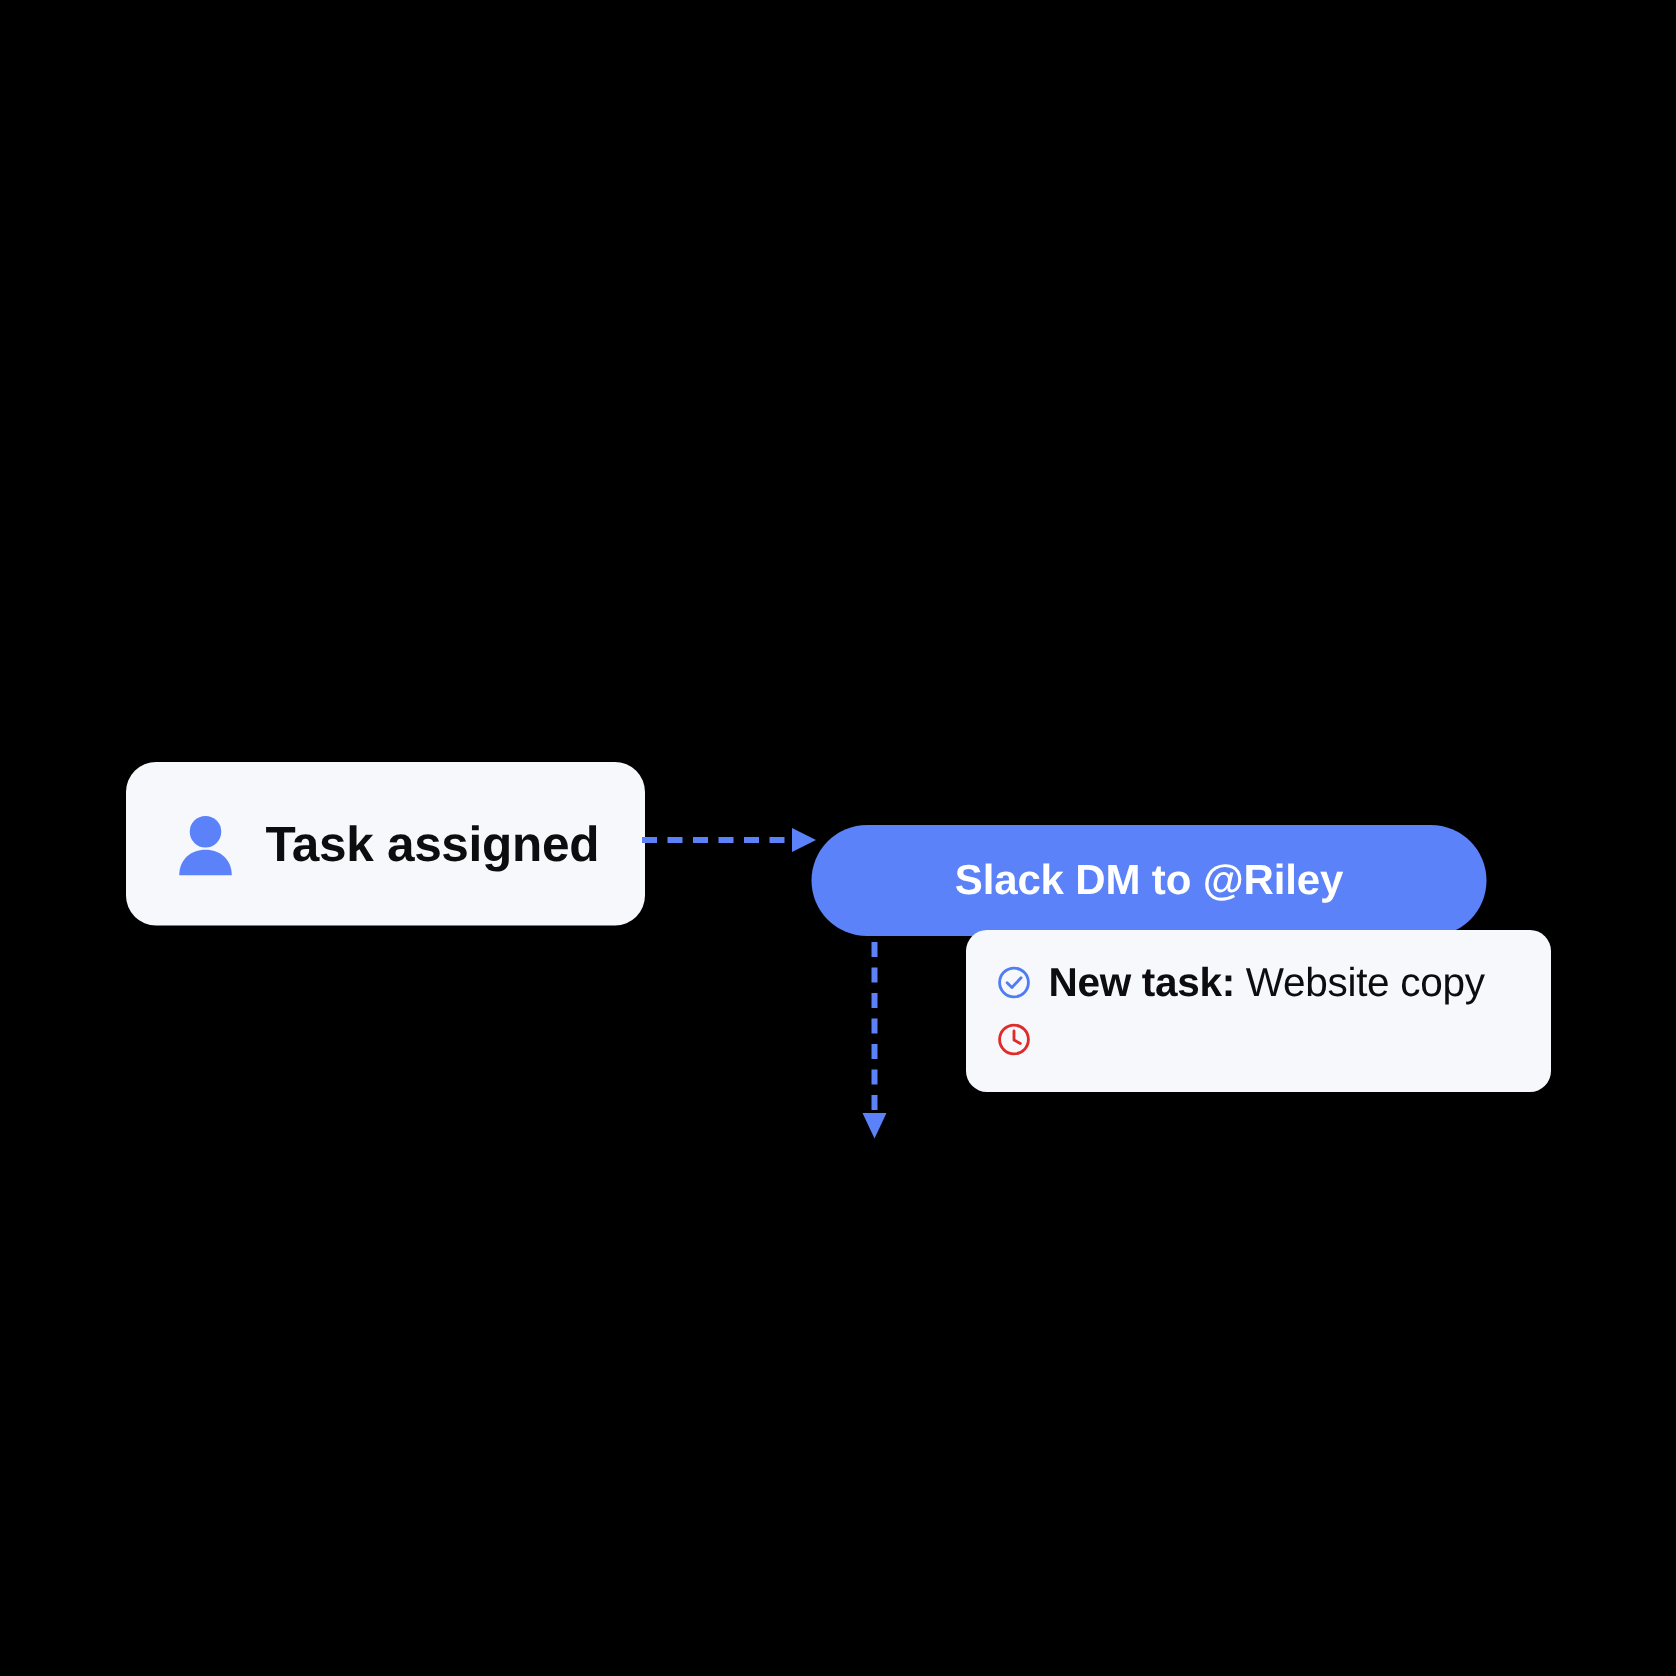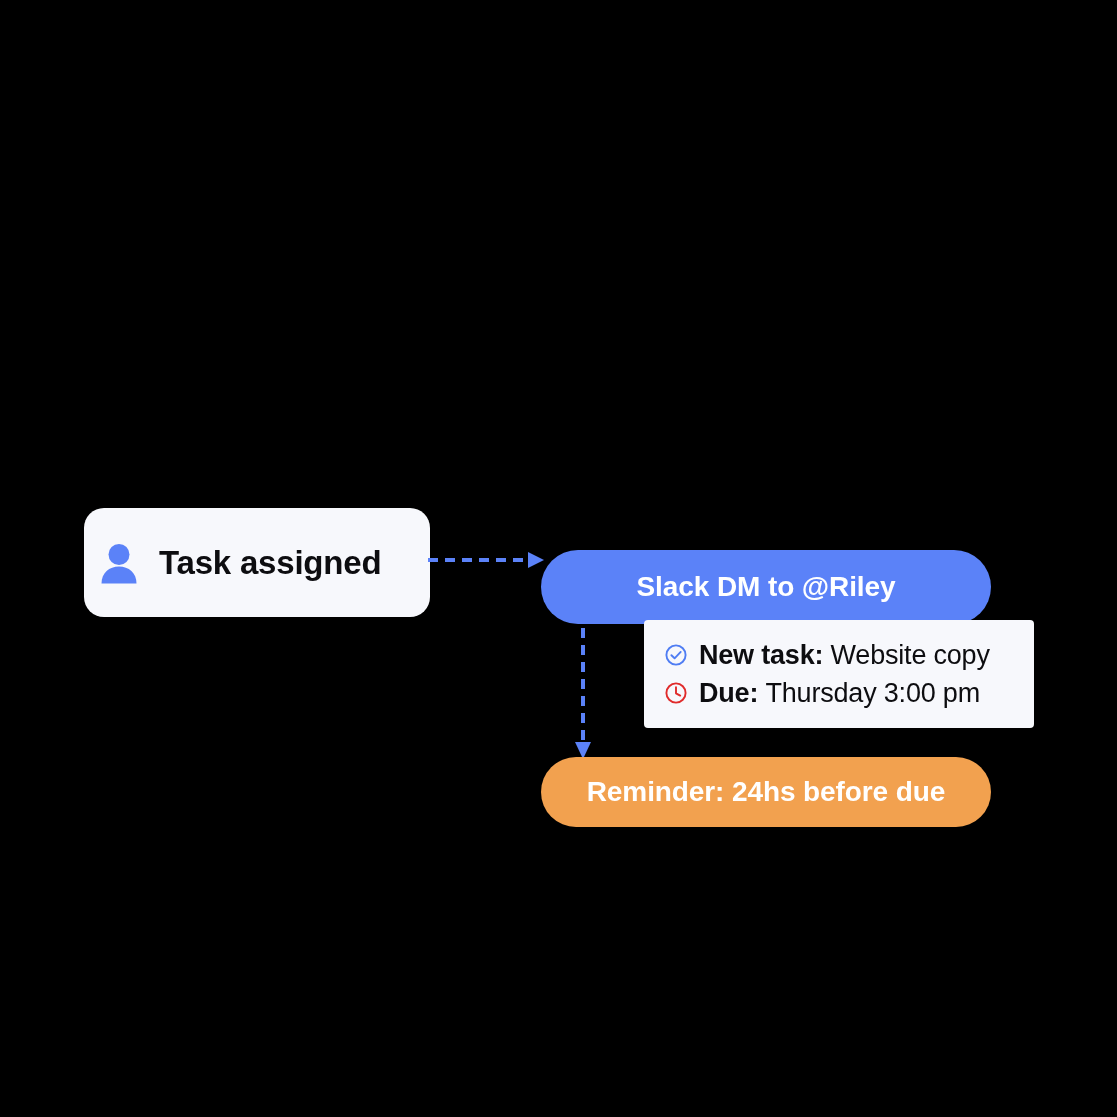--- a/index.html
+++ b/index.html
@@ -27,21 +27,21 @@
   .trigger-card {
     position: absolute;
     left: 84px;
     top: 508px;
     width: 346px;
     height: 109px;
     background: #f7f8fc;
     border-radius: 20px;
     display: flex;
     align-items: center;
-    padding-left: 13px;
+    padding-left: 31px;
     box-sizing: border-box;
   }
   .person-icon {
     width: 44px;
     height: 44px;
     flex: 0 0 44px;
     position: relative;
     margin-right: 18px;
   }
   .trigger-label {
@@ -85,21 +85,21 @@
   }
 
   
   .detail-card {
     position: absolute;
     left: 644px;
     top: 620px;
     width: 390px;
     height: 108px;
     background: #f7f8fc;
-    border-radius: 4px;
+    border-radius: 14px;
     box-sizing: border-box;
     padding: 16px 0 0 20px;
   }
   .detail-row {
     display: flex;
     align-items: center;
     height: 38px;
     white-space: nowrap;
   }
   .detail-row .row-icon {
@@ -174,24 +174,18 @@
       <span class="detail-text">
         <span class="k">New task:</span><span>&nbsp;</span><span class="v">Website copy</span>
       </span>
     </div>
 
     <div class="detail-row">
       <svg class="row-icon" viewBox="0 0 24 24">
         <circle cx="12" cy="12" r="9.6" fill="none" stroke="#e02b2b" stroke-width="1.9"></circle>
         <path d="M12 6.3 L12 12.3 L16.2 14.6" fill="none" stroke="#e02b2b" stroke-width="1.9" stroke-linecap="round" stroke-linejoin="round"></path>
       </svg>
-      <span class="detail-text">
-        <span class="k">Due:</span><span>&nbsp;</span><span class="v">Thursday 3:00 pm</span>
-      </span>
     </div>
 
   </div>
 
-  <div class="pill pill-reminder">
-    <span class="pill-label">Reminder: 24hs before due</span>
-  </div>
 
 </div>
 
 </body></html>

